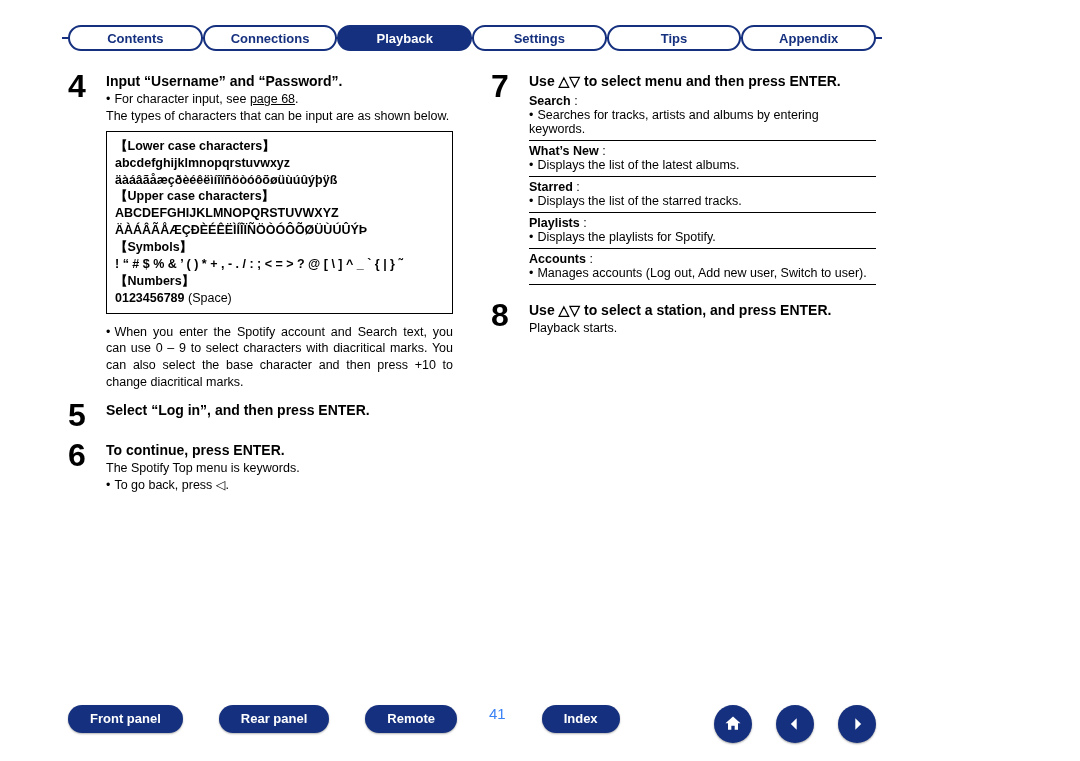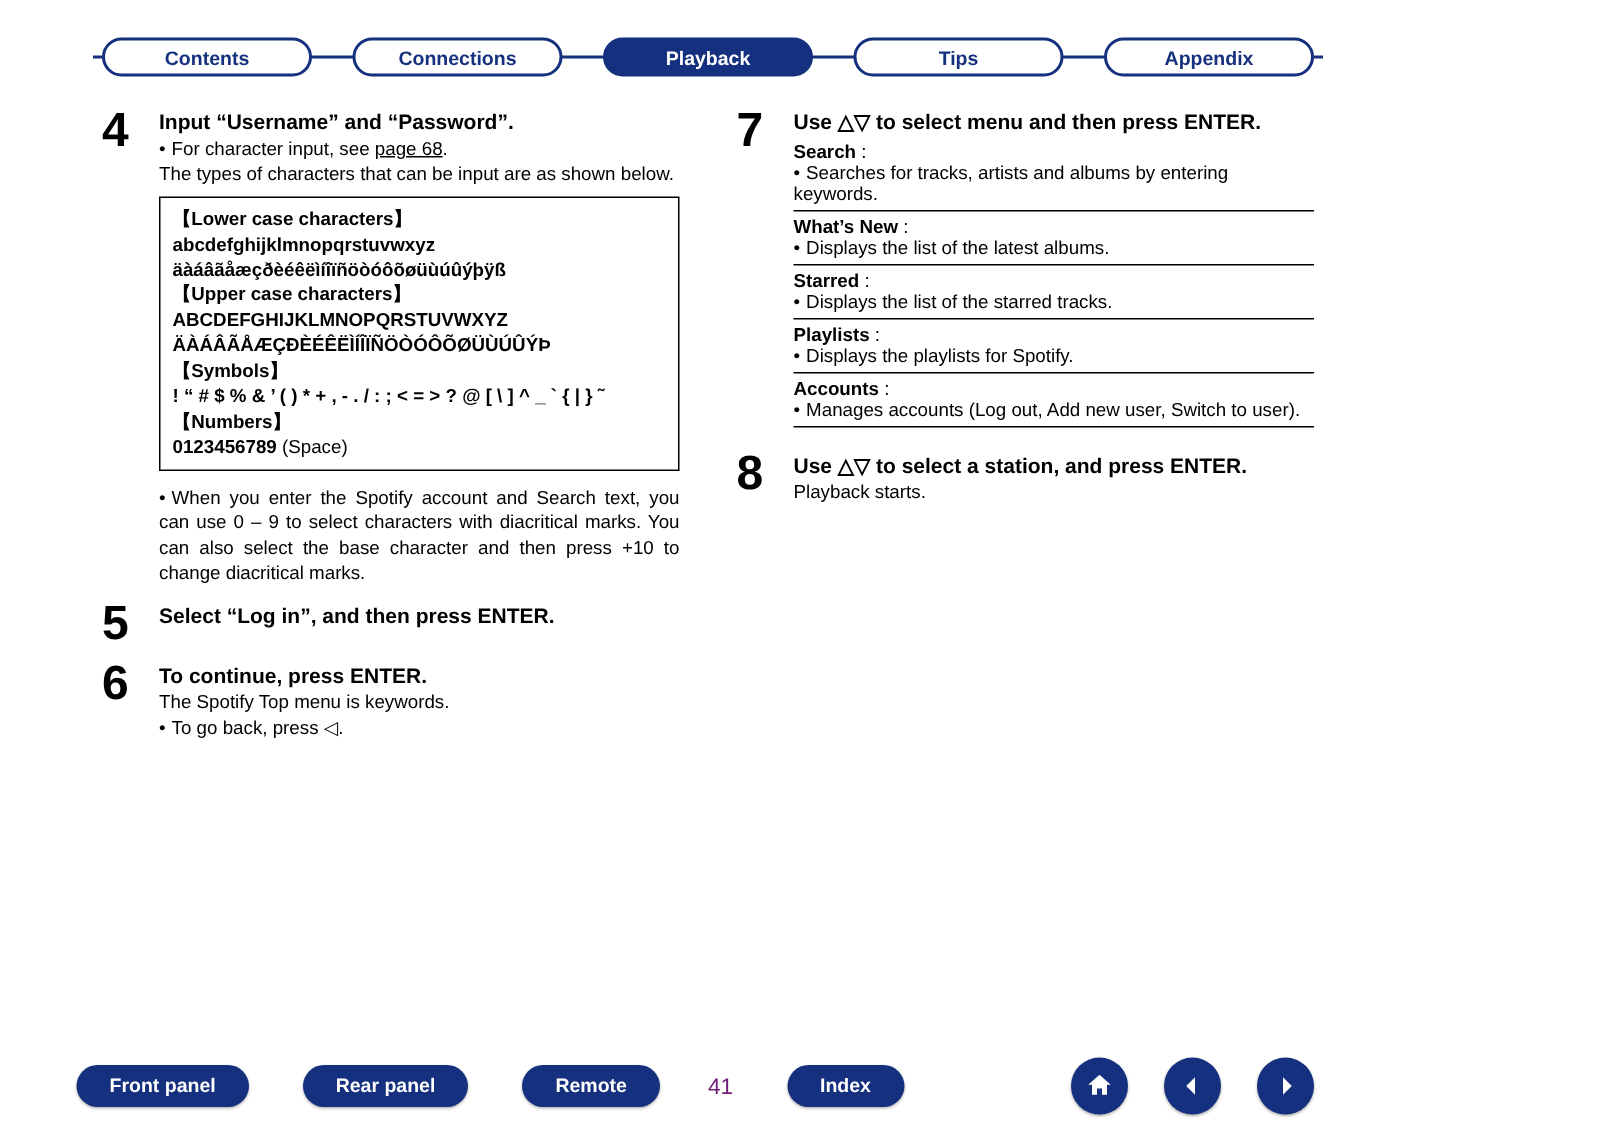--- a/index.html
+++ b/index.html
@@ -89,57 +89,58 @@
   .deflist { font-size: 12.5px; }
   .defitem { border-bottom: 1px solid #000; padding: 3px 0 4px 0; }
   .defterm { font-weight: bold; }
   .defterm .colon { font-weight: normal; }
 
   .tri { font-family: Arial,Helvetica,sans-serif; }
 
   
   .bottom {
     position: absolute;
-    left: 51px; right: 68px;
+    left: 68px; right: 68px;
     bottom: 18px;
     display: flex;
-    align-items: center;
+    align-items: flex-start;
   }
   .pill {
     background: #15307e;
     color: #fff;
     font-weight: bold;
     font-size: 13px;
     border-radius: 15px;
     height: 28px;
     line-height: 28px;
     padding: 0 22px;
     margin-right: 36px;
     box-shadow: 0 1px 2px rgba(0,0,0,0.3);
   }
-  .pagenum { font-size: 15px; color:#701a75; margin: 0 36px 0 -4px; }
+  .pagenum { font-size: 15px; color:#3b82f6; margin: 0 36px 0 -4px; }
   .circles { margin-left: auto; display: flex; gap: 24px; }
   .circle {
     width: 38px; height: 38px; border-radius: 50%;
     background: #15307e; color:#fff;
     display: flex; align-items: center; justify-content: center;
     box-shadow: 0 1px 2px rgba(0,0,0,0.35);
     font-size: 20px;
   }
   .circle svg { width: 20px; height: 20px; fill: #fff; }
 </style>
 </head>
 <body>
 
 <div class="page">
 
   <div class="tabbar">
     <div class="tab">Contents</div>
     <div class="tab">Connections</div>
     <div class="tab active">Playback</div>
+    <div class="tab">Settings</div>
     <div class="tab">Tips</div>
     <div class="tab">Appendix</div>
   </div>
 
   <div class="cols">
 
     <div class="col">
 
       <div class="step">
         <div class="stepnum">4</div>

